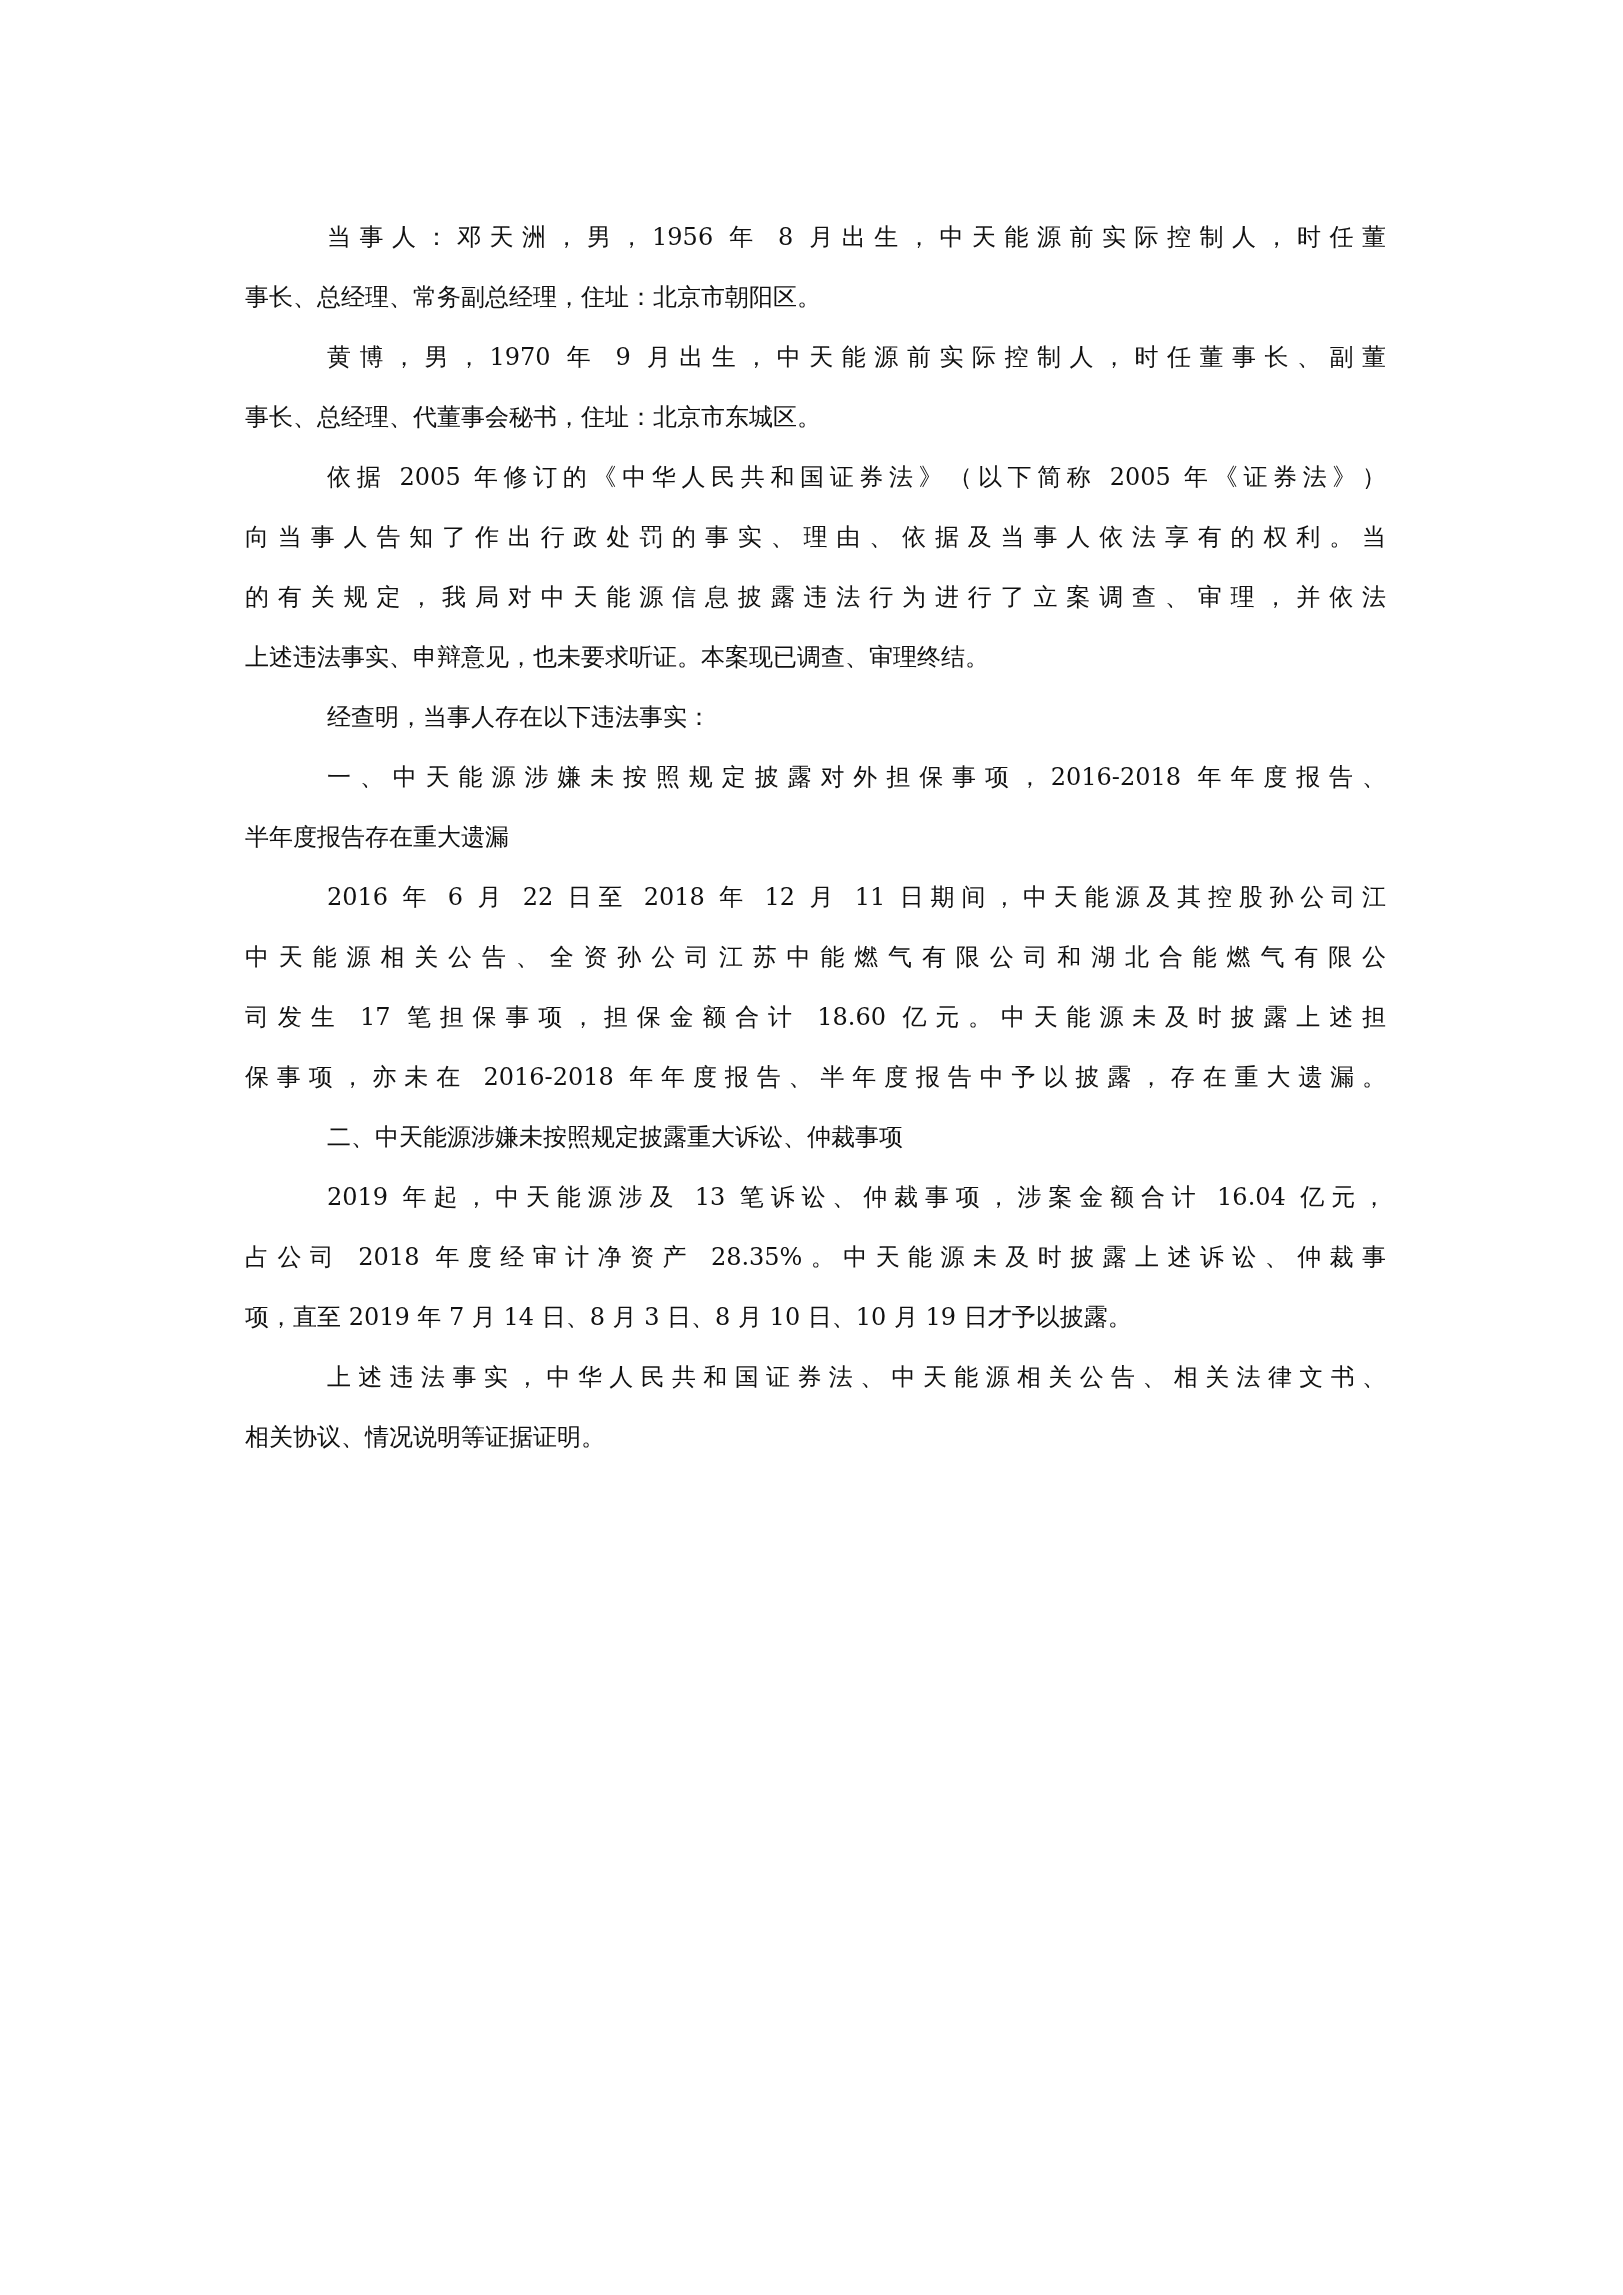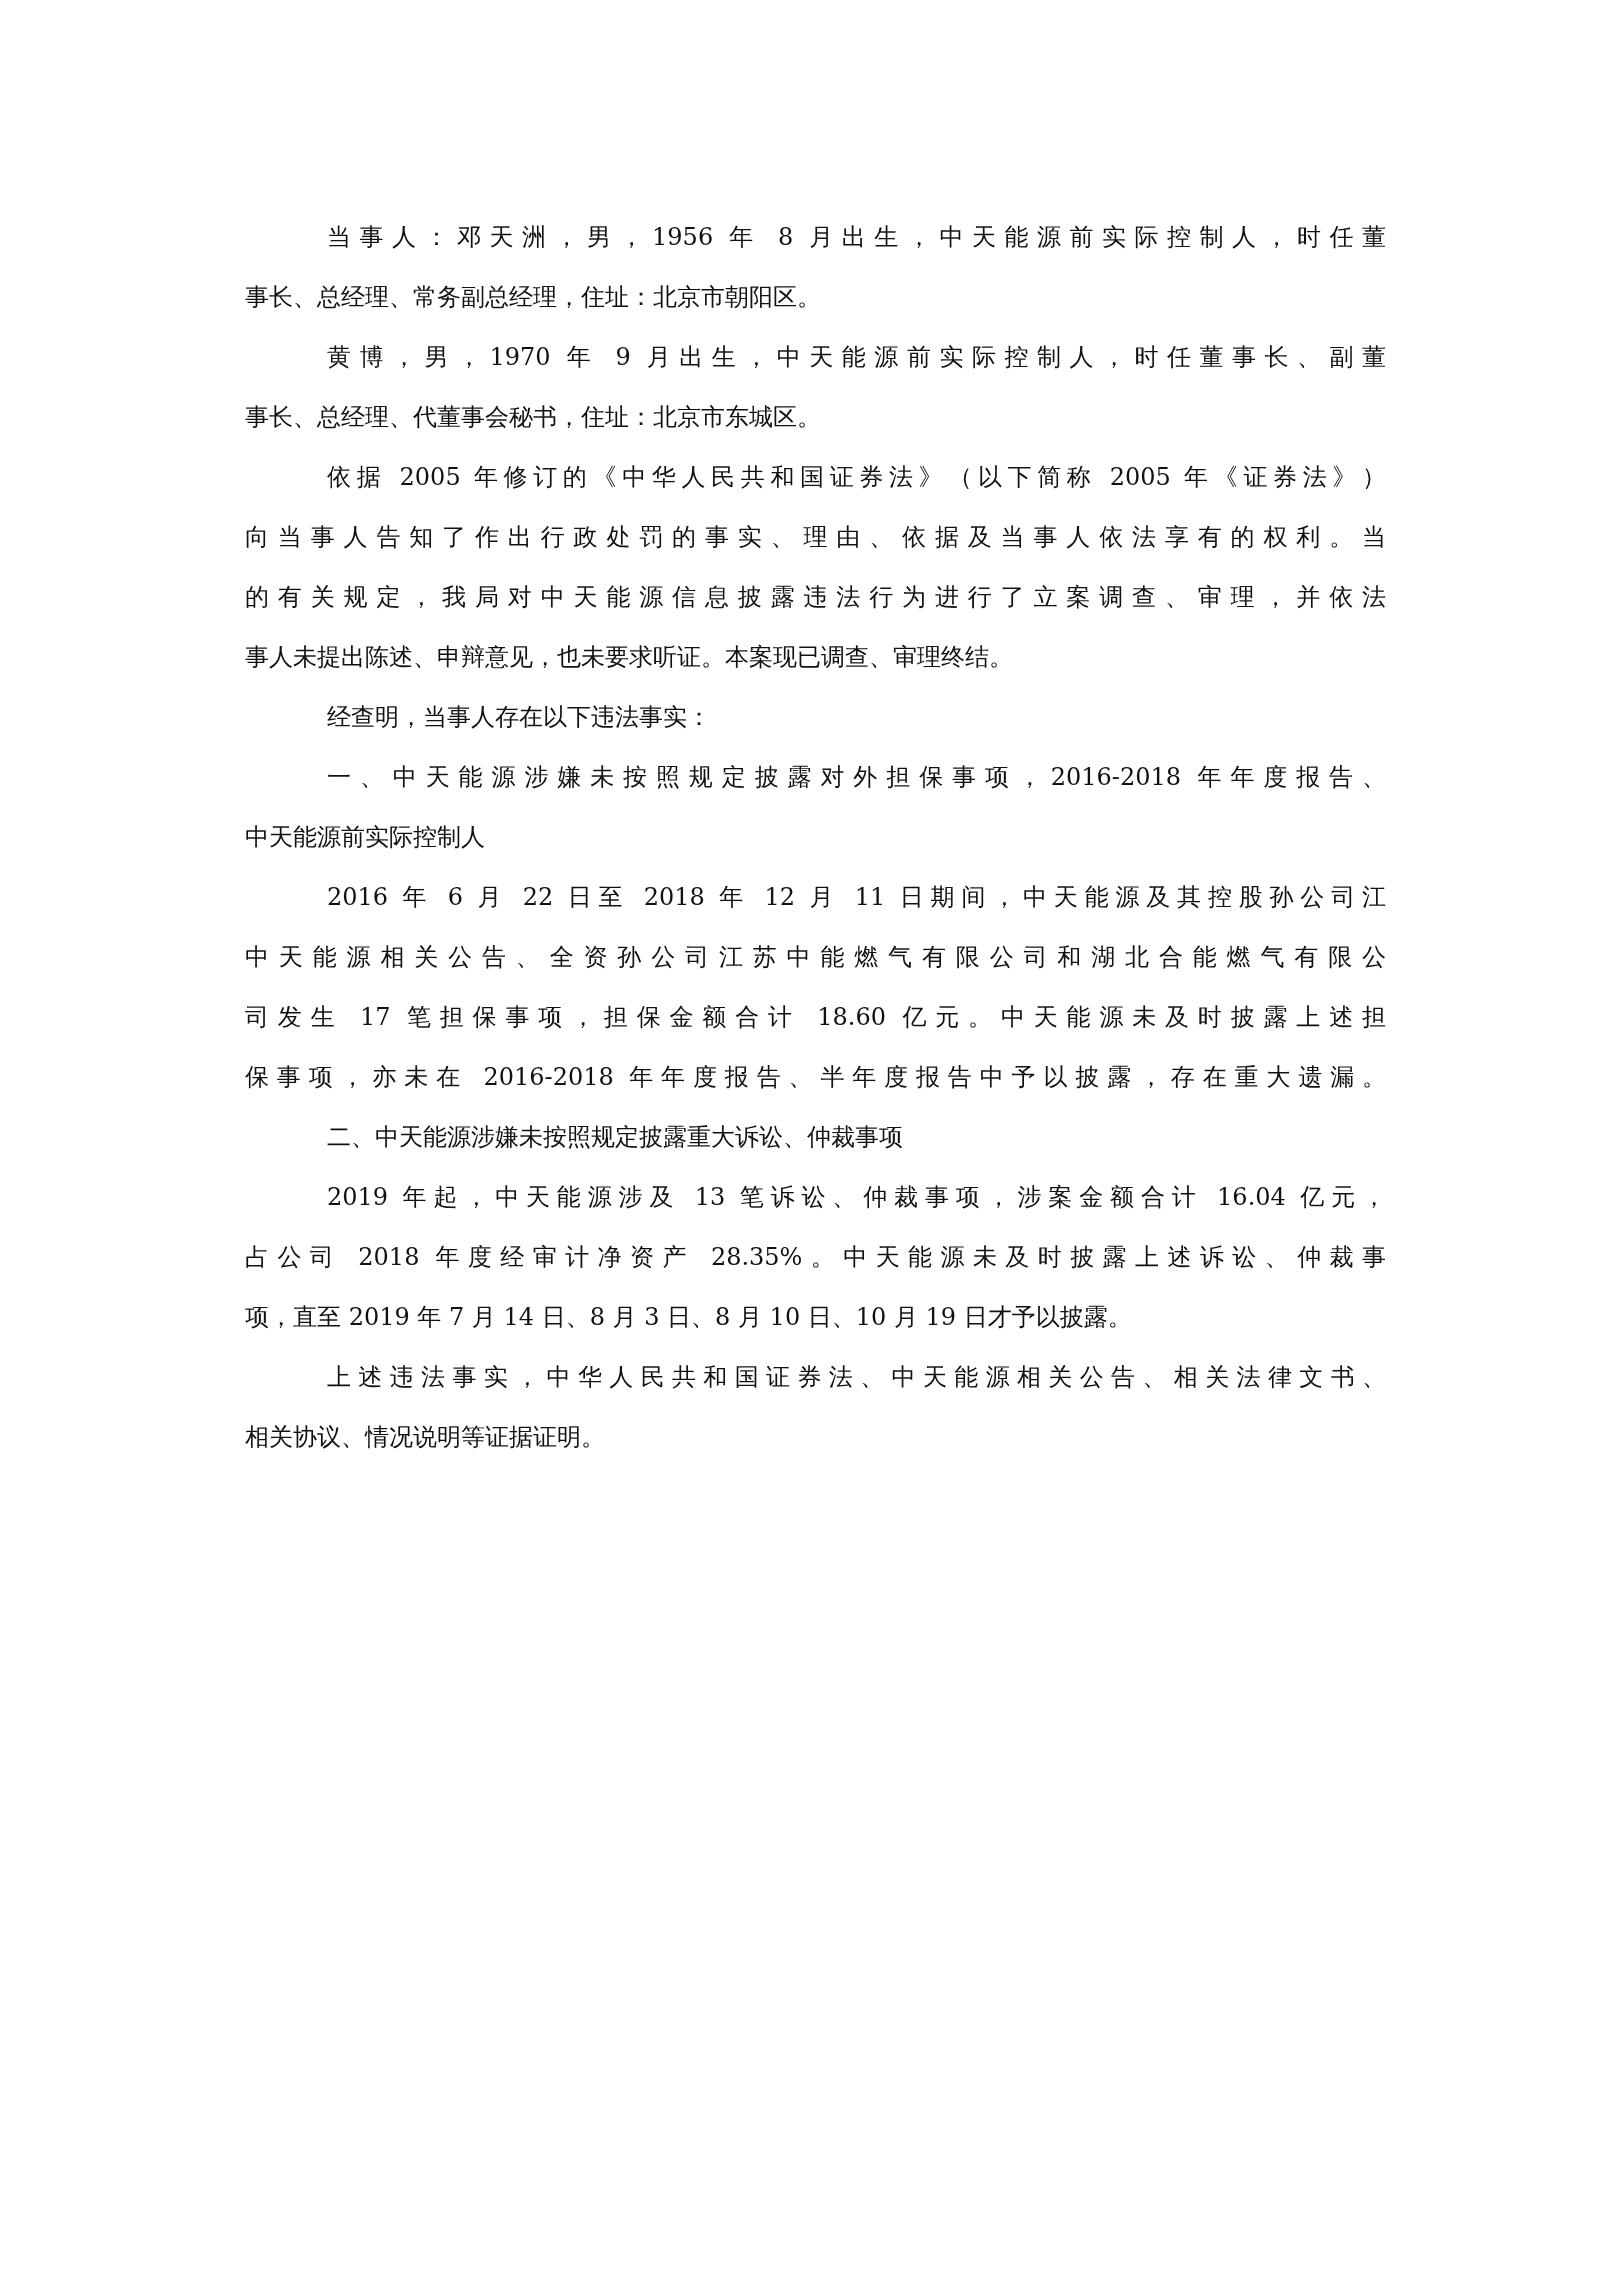--- a/index.html
+++ b/index.html
@@ -55,30 +55,30 @@
 
   <div class="para">
     <div class="line indent">黄博，男，1970 年 9 月出生，中天能源前实际控制人，时任董事长、副董</div>
     <div class="line last">事长、总经理、代董事会秘书，住址：北京市东城区。</div>
   </div>
 
   <div class="para">
     <div class="line indent">依据 2005 年修订的《中华人民共和国证券法》（以下简称 2005 年《证券法》）</div>
     <div class="line">向当事人告知了作出行政处罚的事实、理由、依据及当事人依法享有的权利。当</div>
     <div class="line">的有关规定，我局对中天能源信息披露违法行为进行了立案调查、审理，并依法</div>
-    <div class="line last">事人未提出陈述、申辩意见，也未要求听证。本案现已调查、审理终结。</div>
+    <div class="line last">上述违法事实、申辩意见，也未要求听证。本案现已调查、审理终结。</div>
   </div>
 
   <div class="para">
     <div class="line indent last">经查明，当事人存在以下违法事实：</div>
   </div>
 
   <div class="para">
     <div class="line indent">一、中天能源涉嫌未按照规定披露对外担保事项，2016-2018 年年度报告、</div>
-    <div class="line last">中天能源前实际控制人</div>
+    <div class="line last">半年度报告存在重大遗漏</div>
   </div>
 
   <div class="para">
     <div class="line indent">2016 年 6 月 22 日至 2018 年 12 月 11 日期间，中天能源及其控股孙公司江</div>
     <div class="line">中天能源相关公告、全资孙公司江苏中能燃气有限公司和湖北合能燃气有限公</div>
     <div class="line">司发生 17 笔担保事项，担保金额合计 18.60 亿元。中天能源未及时披露上述担</div>
     <div class="line">保事项，亦未在 2016-2018 年年度报告、半年度报告中予以披露，存在重大遗漏。</div>
   </div>
 
   <div class="para">

